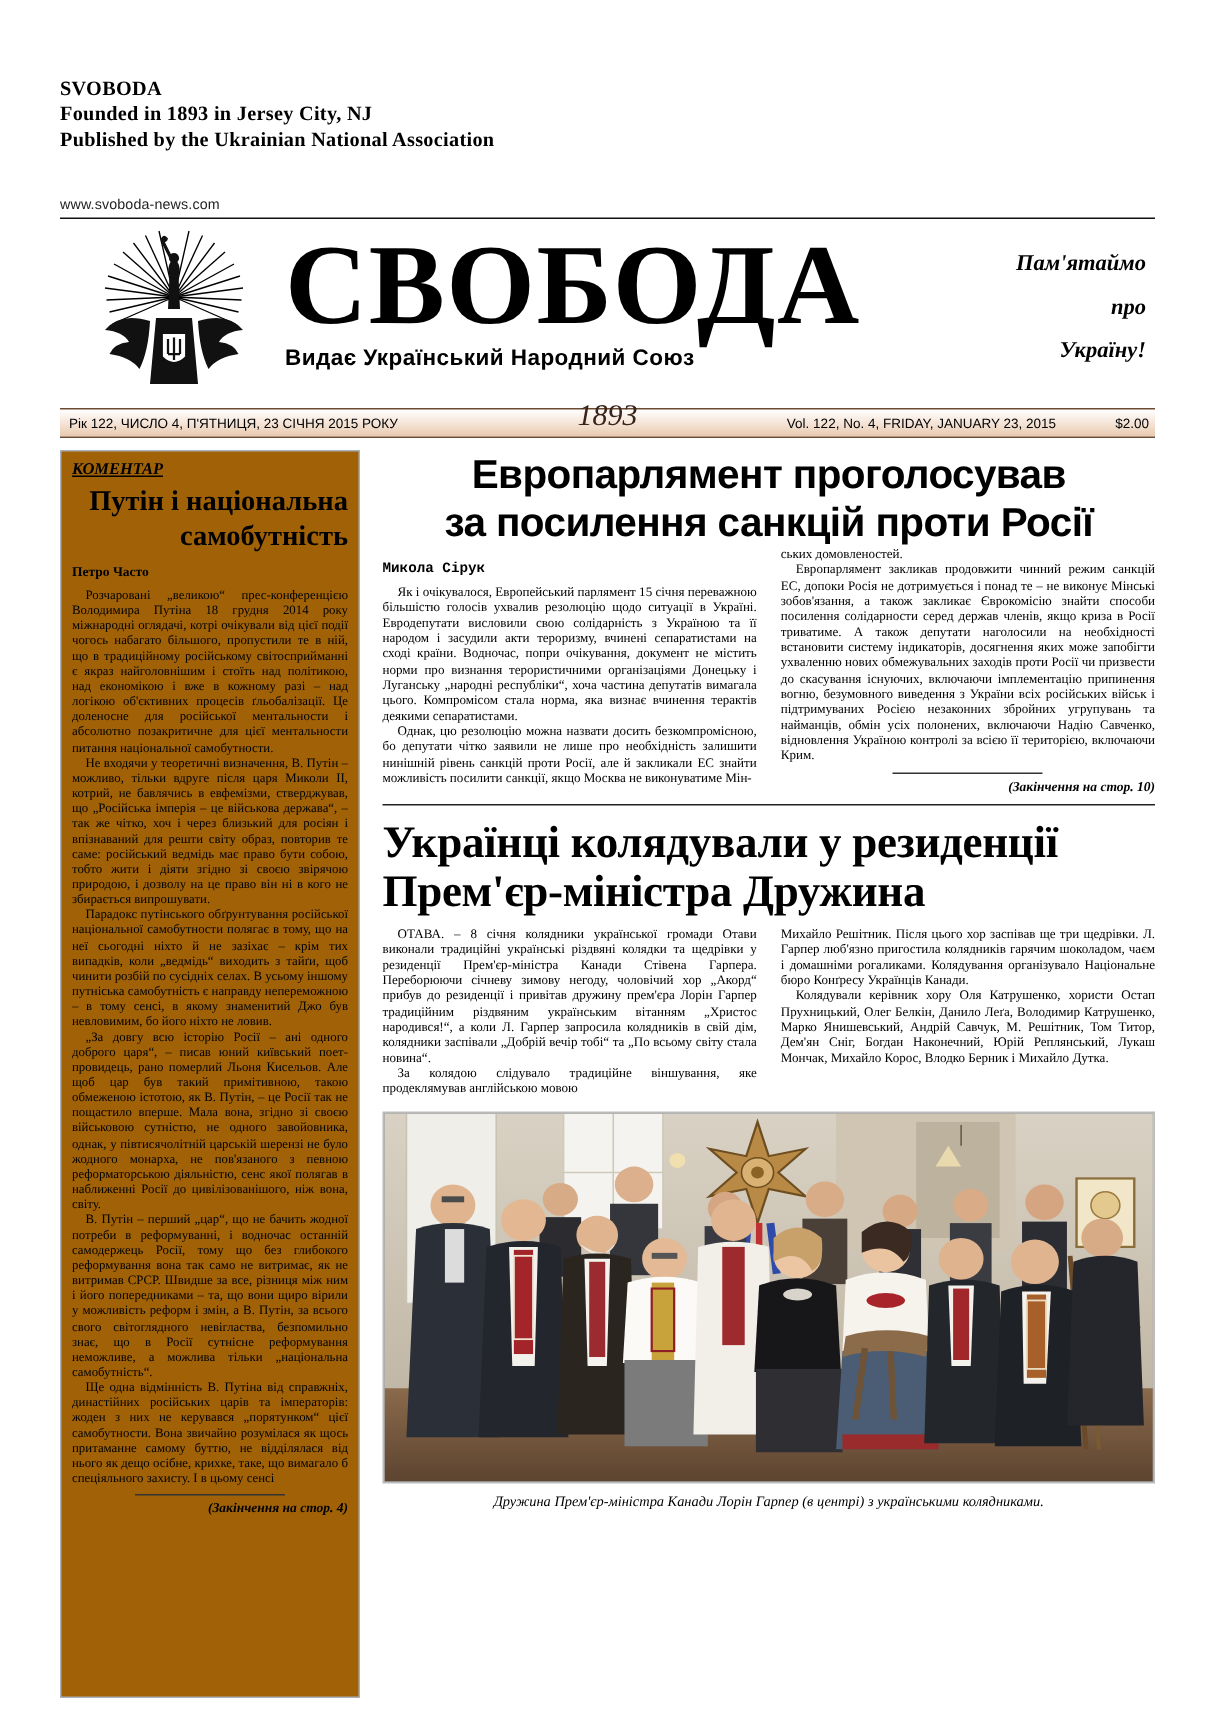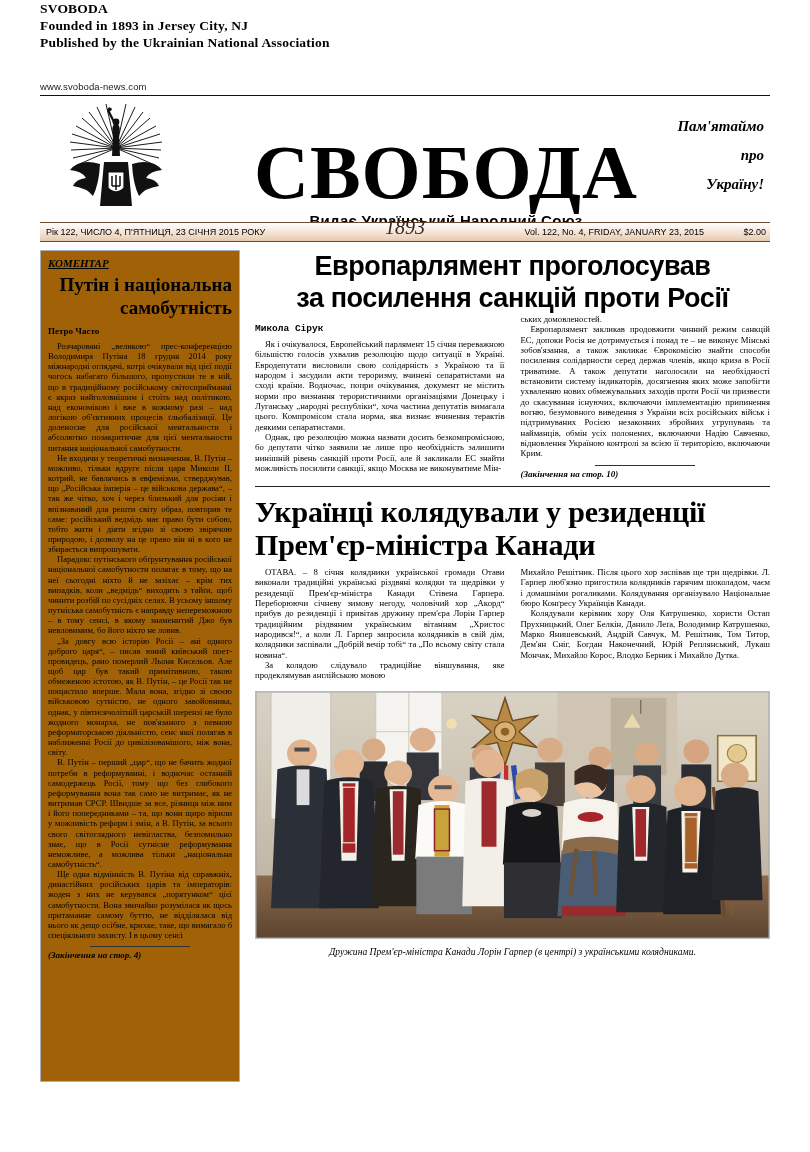--- a/index.html
+++ b/index.html
@@ -9,21 +9,21 @@
     height: 1152px;
     background: #ffffff;
     font-family: "Liberation Serif", serif;
     color: #000;
     overflow: hidden;
   }
 
   .page { width: 810px; height: 1152px; position: relative; padding: 0 40px; }
 
   
-  .ident { }
+  .ident { padding-top: 50px; }
   .ident div {
     font-family: "Liberation Serif", serif;
     font-weight: bold;
     font-size: 13.5px;
     line-height: 17px;
     letter-spacing: 0.2px;
   }
 
   .website {
     margin-top: 30px;
@@ -38,23 +38,21 @@
   .masthead {
     position: relative;
     height: 120px;
     margin-top: 2px;
   }
   .logo {
     position: absolute; left: 20px; top: 4px;
     width: 112px; height: 112px;
   }
   .nameplate {
-    position: absolute; left: 161px; top: -2px; width: 490px;
-    text-align: center;
-    margin-top: 32px;
+    position: absolute; left: 150px; top: -2px; width: 490px;
   }
   .nameplate .title {
     font-family: "Liberation Serif", serif;
     font-weight: bold;
     font-size: 76px;
     line-height: 88px;
     letter-spacing: 1px;
     white-space: nowrap;
   }
   .nameplate .subtitle {
@@ -147,21 +145,21 @@
   }
   .ctext p {
     font-family: "Liberation Serif", serif;
     font-size: 8.55px;
     line-height: 10.15px;
     text-align: justify;
     margin: 0;
     text-indent: 9px;
     hyphens: manual;
   }
-  .cont-wrap { margin-top: 6px; text-align: left; }
+  .cont-wrap { margin-top: 6px; text-align: right; }
   .cont-rule { border-top: 1px solid #333; width: 100px; margin: 0 auto 3px auto; }
   .cont-note {
     font-family: "Liberation Serif", serif;
     font-style: italic; font-weight: bold;
     font-size: 9px;
   }
 
   
   .hl-sans {
     font-family: "Liberation Sans", sans-serif;
@@ -344,21 +342,21 @@
             </div>
           </div>
         </div>
       </div>
 
       <div class="divider"></div>
 
       <div>
         <div class="hl-serif">
           <div>Українці колядували у резиденції</div>
-          <div>Прем'єр-міністра Канади</div>
+          <div>Прем'єр-міністра Дружина</div>
         </div>
 
         <div class="two-col art2-body">
           <div>
             <p>ОТАВА. – 8 січня колядники української громади Отави виконали традиційні українські різдвяні колядки та щедрівки у резиденції Прем'єр-міністра Канади Стівена Гарпера. Переборюючи січневу зимову негоду, чоловічий хор „Акорд“ прибув до резиденції і привітав дружину прем'єра Лорін Гарпер традиційним різдвяним українським вітанням „Христос народився!“, а коли Л. Гарпер запросила колядників в свій дім, колядники заспівали „Добрій вечір тобі“ та „По всьому світу стала новина“.</p>
             <p>За колядою слідувало традиційне віншування, яке продеклямував англійською мовою</p>
           </div>
           <div>
             <p style="text-indent:0">Михайло Решітник. Після цього хор заспівав ще три щедрівки. Л. Гарпер люб'язно пригостила колядників гарячим шоколадом, чаєм і домашніми рогаликами. Колядування організувало Національне бюро Конґресу Українців Канади.</p>
             <p>Колядували керівник хору Оля Катрушенко, хористи Остап Прухницький, Олег Белкін, Данило Леґа, Володимир Катрушенко, Марко Янишевський, Андрій Савчук, М. Решітник, Том Титор, Дем'ян Сніг, Богдан Наконечний, Юрій Реплянський, Лукаш Мончак, Михайло Корос, Влодко Берник і Михайло Дутка.</p>

